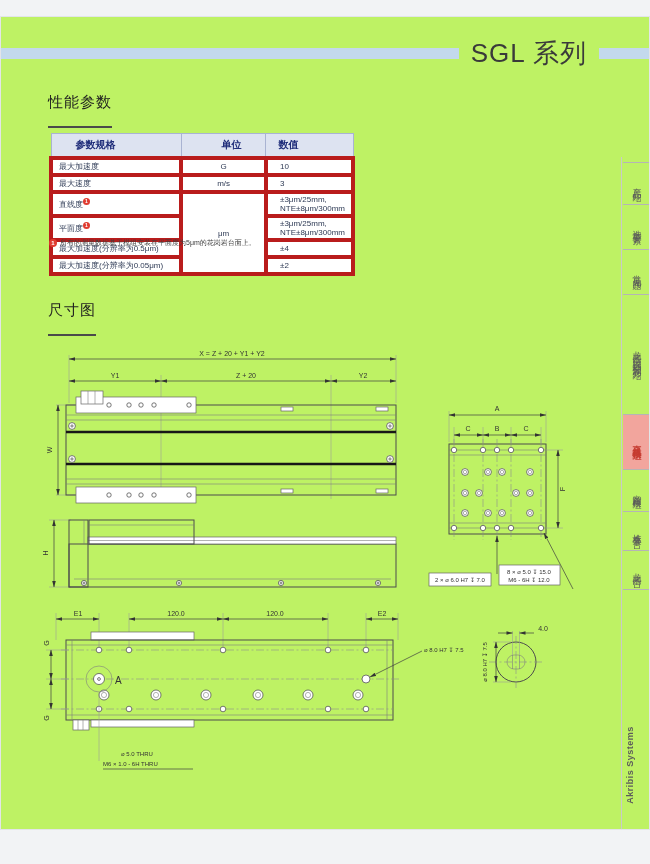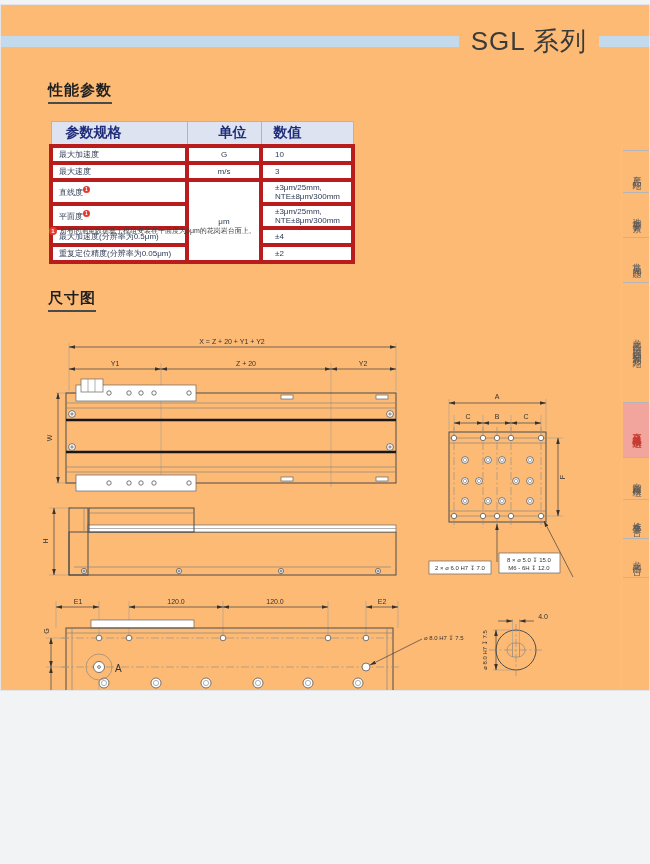--- a/index.html
+++ b/index.html
@@ -1,32 +1,32 @@
 <!DOCTYPE html>
 <html><head>
 <meta charset="utf-8">
 <style>
   html,body{margin:0;padding:0;background:#f2f3f5;}
-  .page{position:relative;width:650px;height:687px;background:#fdba74;margin:4px auto;
+  .page{position:relative;width:650px;height:814px;background:#bef264;margin:16px auto;
         border:1px solid #e3e5e8;box-sizing:border-box;overflow:hidden;
         font-family:"Liberation Sans",sans-serif;color:#333;}
   
   .hdr{position:absolute;left:0;right:0;top:16px;height:40px;display:flex;align-items:center;}
   .hdr .band{height:11px;background:#c3d9ec;}
   .hdr .band-l{flex:1;}
   .hdr .band-r{width:50px;}
   .hdr .title{font-size:26px;color:#3a3a3a;letter-spacing:1px;margin:0 12px;white-space:nowrap;}
   
-  .sec-h{position:absolute;font-size:15px;font-weight:bold;color:#1f1f1f;
-         border-bottom:2px solid #4a4a4a;padding-bottom:2px;letter-spacing:1px;}
+  .sec-h{position:absolute;font-size:15px;font-weight:normal;color:#1f1f1f;
+         border-bottom:2px solid #4a4a4a;padding-bottom:14px;letter-spacing:1px;}
   
   .spec{position:absolute;left:48px;top:116px;width:306px;border-collapse:collapse;
         border:1px solid #a9b3d2;border-bottom:2px solid #2b3a8c;}
-  .spec th{background:#dde3f1;color:#1f2d7a;font-size:14px;font-weight:bold;text-align:left;
-           height:20px;padding:1px 14px;border:1px solid #a9b3d2;border-bottom:2px solid #2b3a8c;}
+  .spec th{background:#dde3f1;color:#1f2d7a;font-size:10px;font-weight:bold;text-align:left;
+           height:20px;padding:1px 24px;border:1px solid #a9b3d2;border-bottom:2px solid #2b3a8c;}
   .spec td{font-size:8px;color:#2e3a55;height:11px;padding:1px 6px;border:4px solid #b91c1c;background:#fff;}
   .spec td.unit{text-align:center;}
   .spec sup.mk, .fnote .mk{display:inline-block;width:7px;height:7px;line-height:7px;border-radius:50%;
         background:#e03c31;color:#fff;font-size:5px;text-align:center;vertical-align:super;font-weight:bold;}
   .fnote{position:absolute;left:48px;top:221px;font-size:7px;color:#3d3d3d;display:flex;align-items:center;gap:3px;}
   .fnote .mk{vertical-align:middle;width:8px;height:8px;line-height:8px;font-size:6px;}
   
   .side-rule{position:absolute;left:620px;top:140px;width:1px;height:712px;background:#c9c9c9;}
   .tabs{position:absolute;left:622px;top:145px;width:27px;border-bottom:1px solid #b5b5b5;}
   .tab{border-top:1px solid #b5b5b5;display:flex;align-items:center;justify-content:center;}
@@ -89,21 +89,21 @@
       </tr>
       <tr>
         <td><span>平面度</span><sup class="mk">1</sup></td>
         <td style="padding-left:12px;">±3μm/25mm, NTE±8μm/300mm</td>
       </tr>
       <tr>
         <td>最大加速度(分辨率为0.5μm)</td>
         <td style="padding-left:12px;">±4</td>
       </tr>
       <tr>
-        <td>重复定位精度(分辨率为0.05μm)</td>
+        <td>最大加速度(分辨率为0.05μm)</td>
         <td style="padding-left:12px;">±2</td>
       </tr>
     </tbody>
   </table>
 
   <div class="fnote">
     <span class="mk">1</span>
     <span>所有的测量数据基于模组安装在平面度为5μm的花岗岩台面上。</span>
   </div>
 

